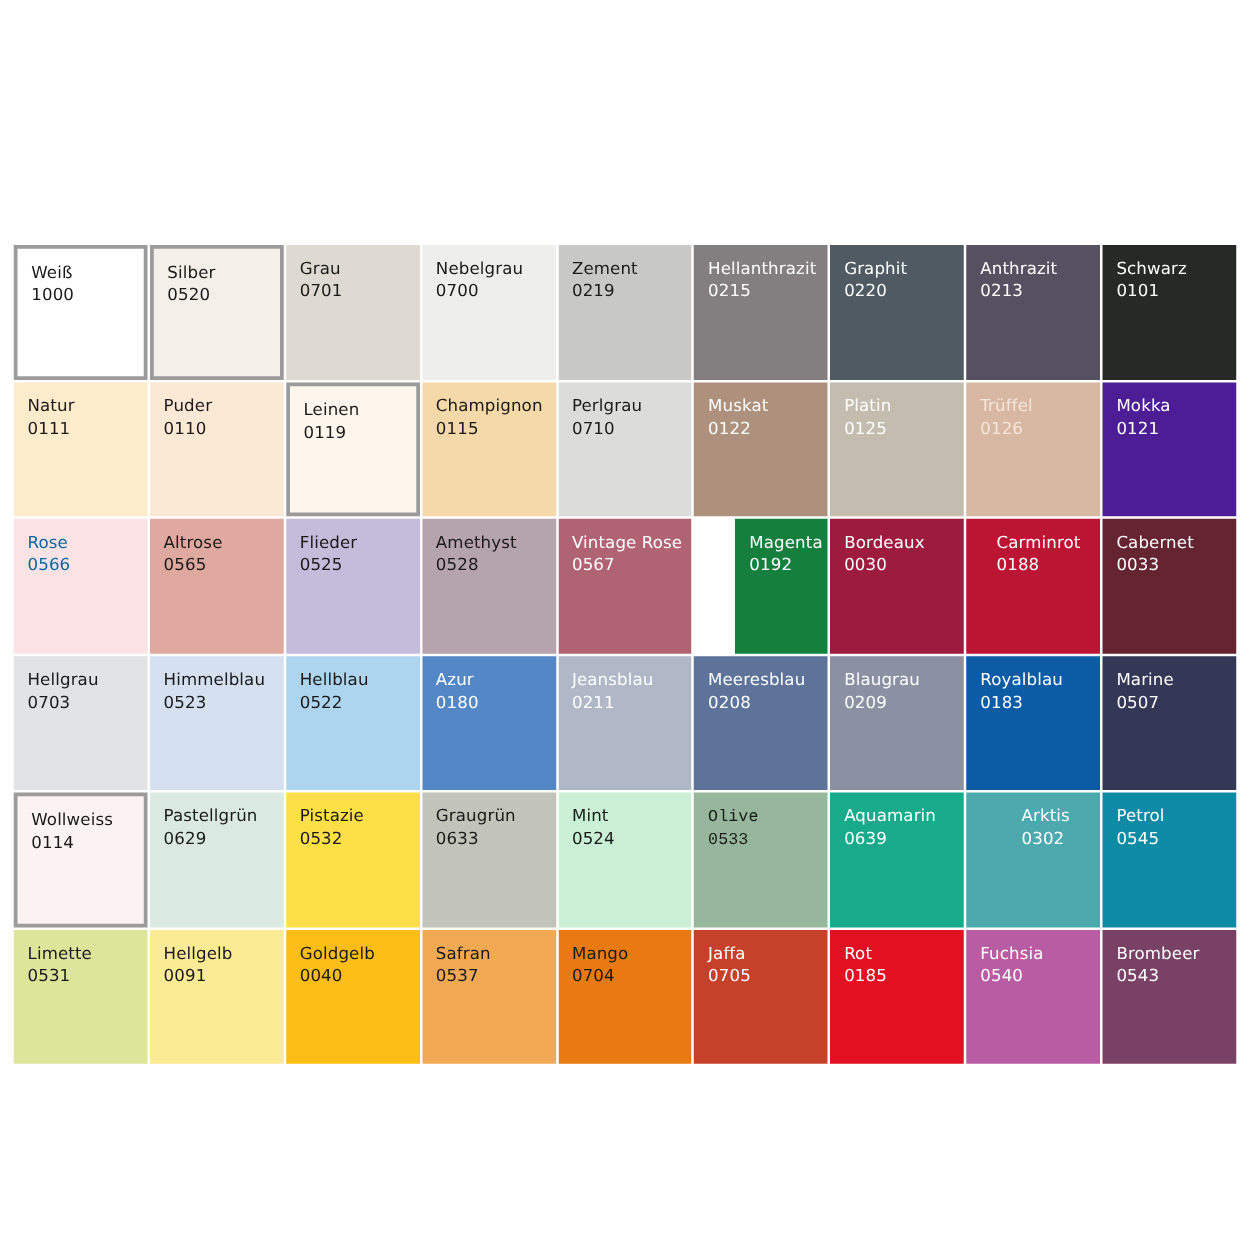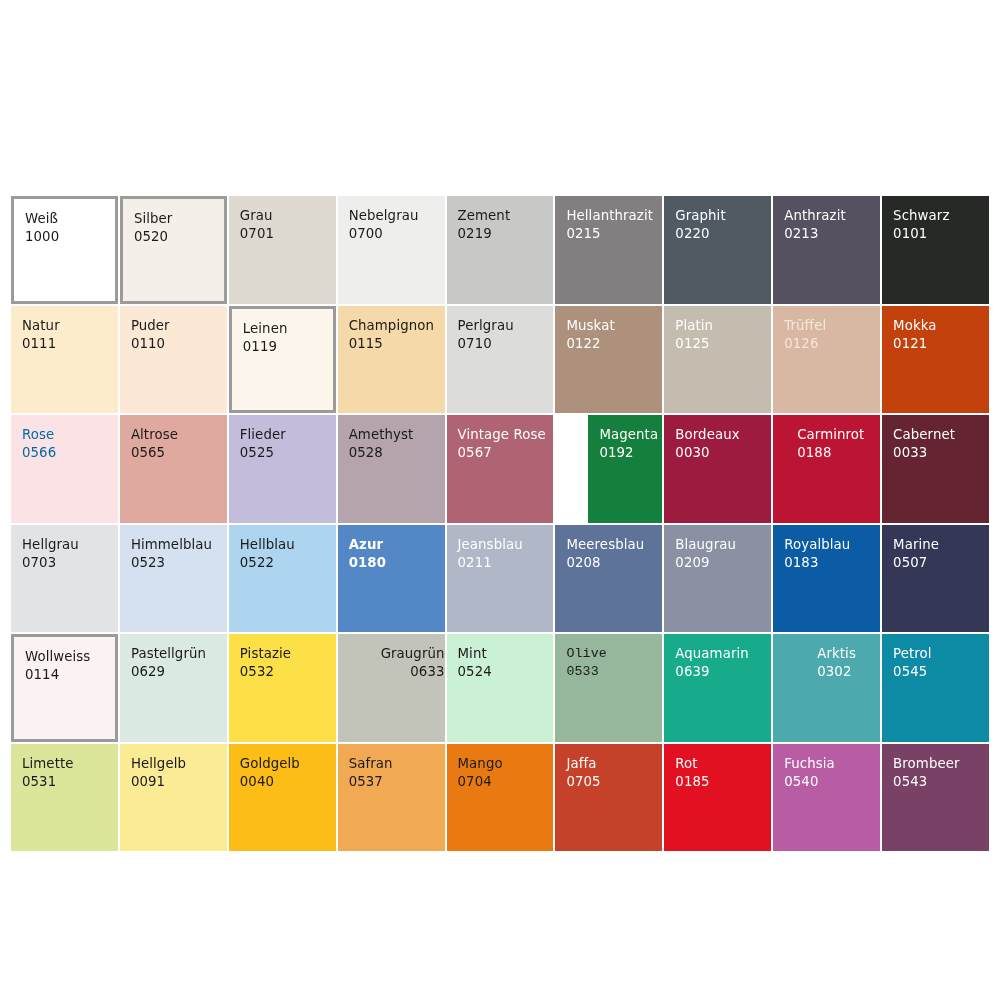--- a/index.html
+++ b/index.html
@@ -113,21 +113,21 @@
         <span class="sw-code">0122</span>
       </div>
       <div class="swatch" style="background: rgb(196, 188, 174); color: rgb(255, 255, 255);">
         <span class="sw-name">Platin</span>
         <span class="sw-code">0125</span>
       </div>
       <div class="swatch" style="background: rgb(216, 183, 163); color: rgb(246, 230, 220);">
         <span class="sw-name">Trüffel</span>
         <span class="sw-code">0126</span>
       </div>
-      <div class="swatch" style="background: #c2410c; color: rgb(255, 255, 255);">
+      <div class="swatch" style="background: #4c1d95; color: rgb(255, 255, 255);">
         <span class="sw-name">Mokka</span>
         <span class="sw-code">0121</span>
       </div>
       <div class="swatch" style="background: rgb(251, 227, 229); color: #0369a1;">
         <span class="sw-name">Rose</span>
         <span class="sw-code">0566</span>
       </div>
       <div class="swatch" style="background: rgb(223, 169, 159); color: rgb(26, 26, 26);">
         <span class="sw-name">Altrose</span>
         <span class="sw-code">0565</span>
@@ -165,21 +165,21 @@
         <span class="sw-code">0703</span>
       </div>
       <div class="swatch" style="background: rgb(213, 224, 241); color: rgb(26, 26, 26);">
         <span class="sw-name">Himmelblau</span>
         <span class="sw-code">0523</span>
       </div>
       <div class="swatch" style="background: rgb(174, 213, 240); color: rgb(26, 26, 26);">
         <span class="sw-name">Hellblau</span>
         <span class="sw-code">0522</span>
       </div>
-      <div class="swatch" style="background: rgb(83, 135, 198); color: rgb(255, 255, 255); font-weight: bold;">
+      <div class="swatch" style="background: rgb(83, 135, 198); color: rgb(255, 255, 255);">
         <span class="sw-name">Azur</span>
         <span class="sw-code">0180</span>
       </div>
       <div class="swatch" style="background: rgb(176, 183, 199); color: rgb(255, 255, 255);">
         <span class="sw-name">Jeansblau</span>
         <span class="sw-code">0211</span>
       </div>
       <div class="swatch" style="background: rgb(93, 115, 153); color: rgb(255, 255, 255);">
         <span class="sw-name">Meeresblau</span>
         <span class="sw-code">0208</span>
@@ -201,21 +201,21 @@
         <span class="sw-code">0114</span>
       </div>
       <div class="swatch" style="background: rgb(219, 233, 227); color: rgb(26, 26, 26);">
         <span class="sw-name">Pastellgrün</span>
         <span class="sw-code">0629</span>
       </div>
       <div class="swatch" style="background: #fde047; color: rgb(26, 26, 26);">
         <span class="sw-name">Pistazie</span>
         <span class="sw-code">0532</span>
       </div>
-      <div class="swatch" style="background: rgb(194, 195, 185); color: rgb(26, 26, 26); text-align: right;">
+      <div class="swatch" style="background: rgb(194, 195, 185); color: rgb(26, 26, 26);">
         <span class="sw-name">Graugrün</span>
         <span class="sw-code">0633</span>
       </div>
       <div class="swatch" style="background: rgb(202, 240, 214); color: rgb(26, 26, 26);">
         <span class="sw-name">Mint</span>
         <span class="sw-code">0524</span>
       </div>
       <div class="swatch" style="background: rgb(150, 183, 156); color: rgb(26, 26, 26); font-family: Liberation Mono, monospace;">
         <span class="sw-name">Olive</span>
         <span class="sw-code">0533</span>

